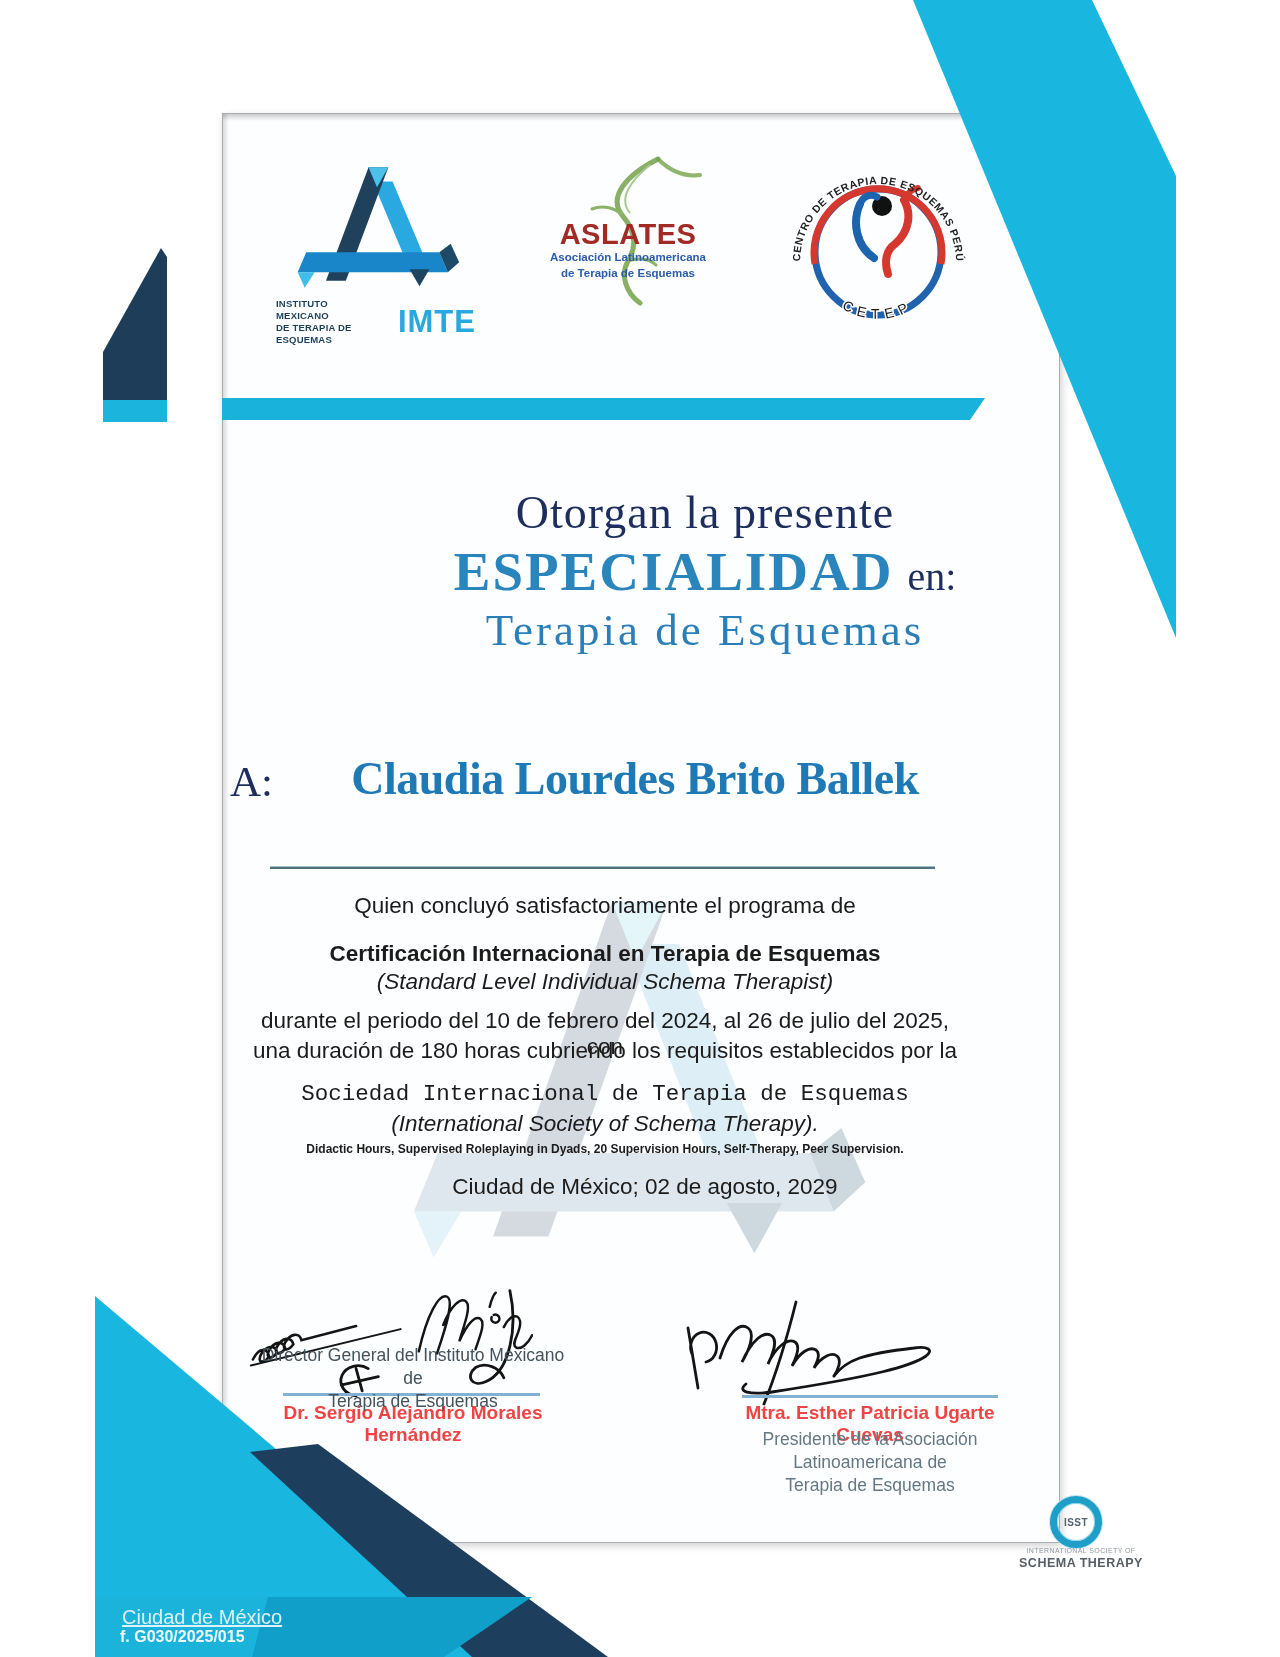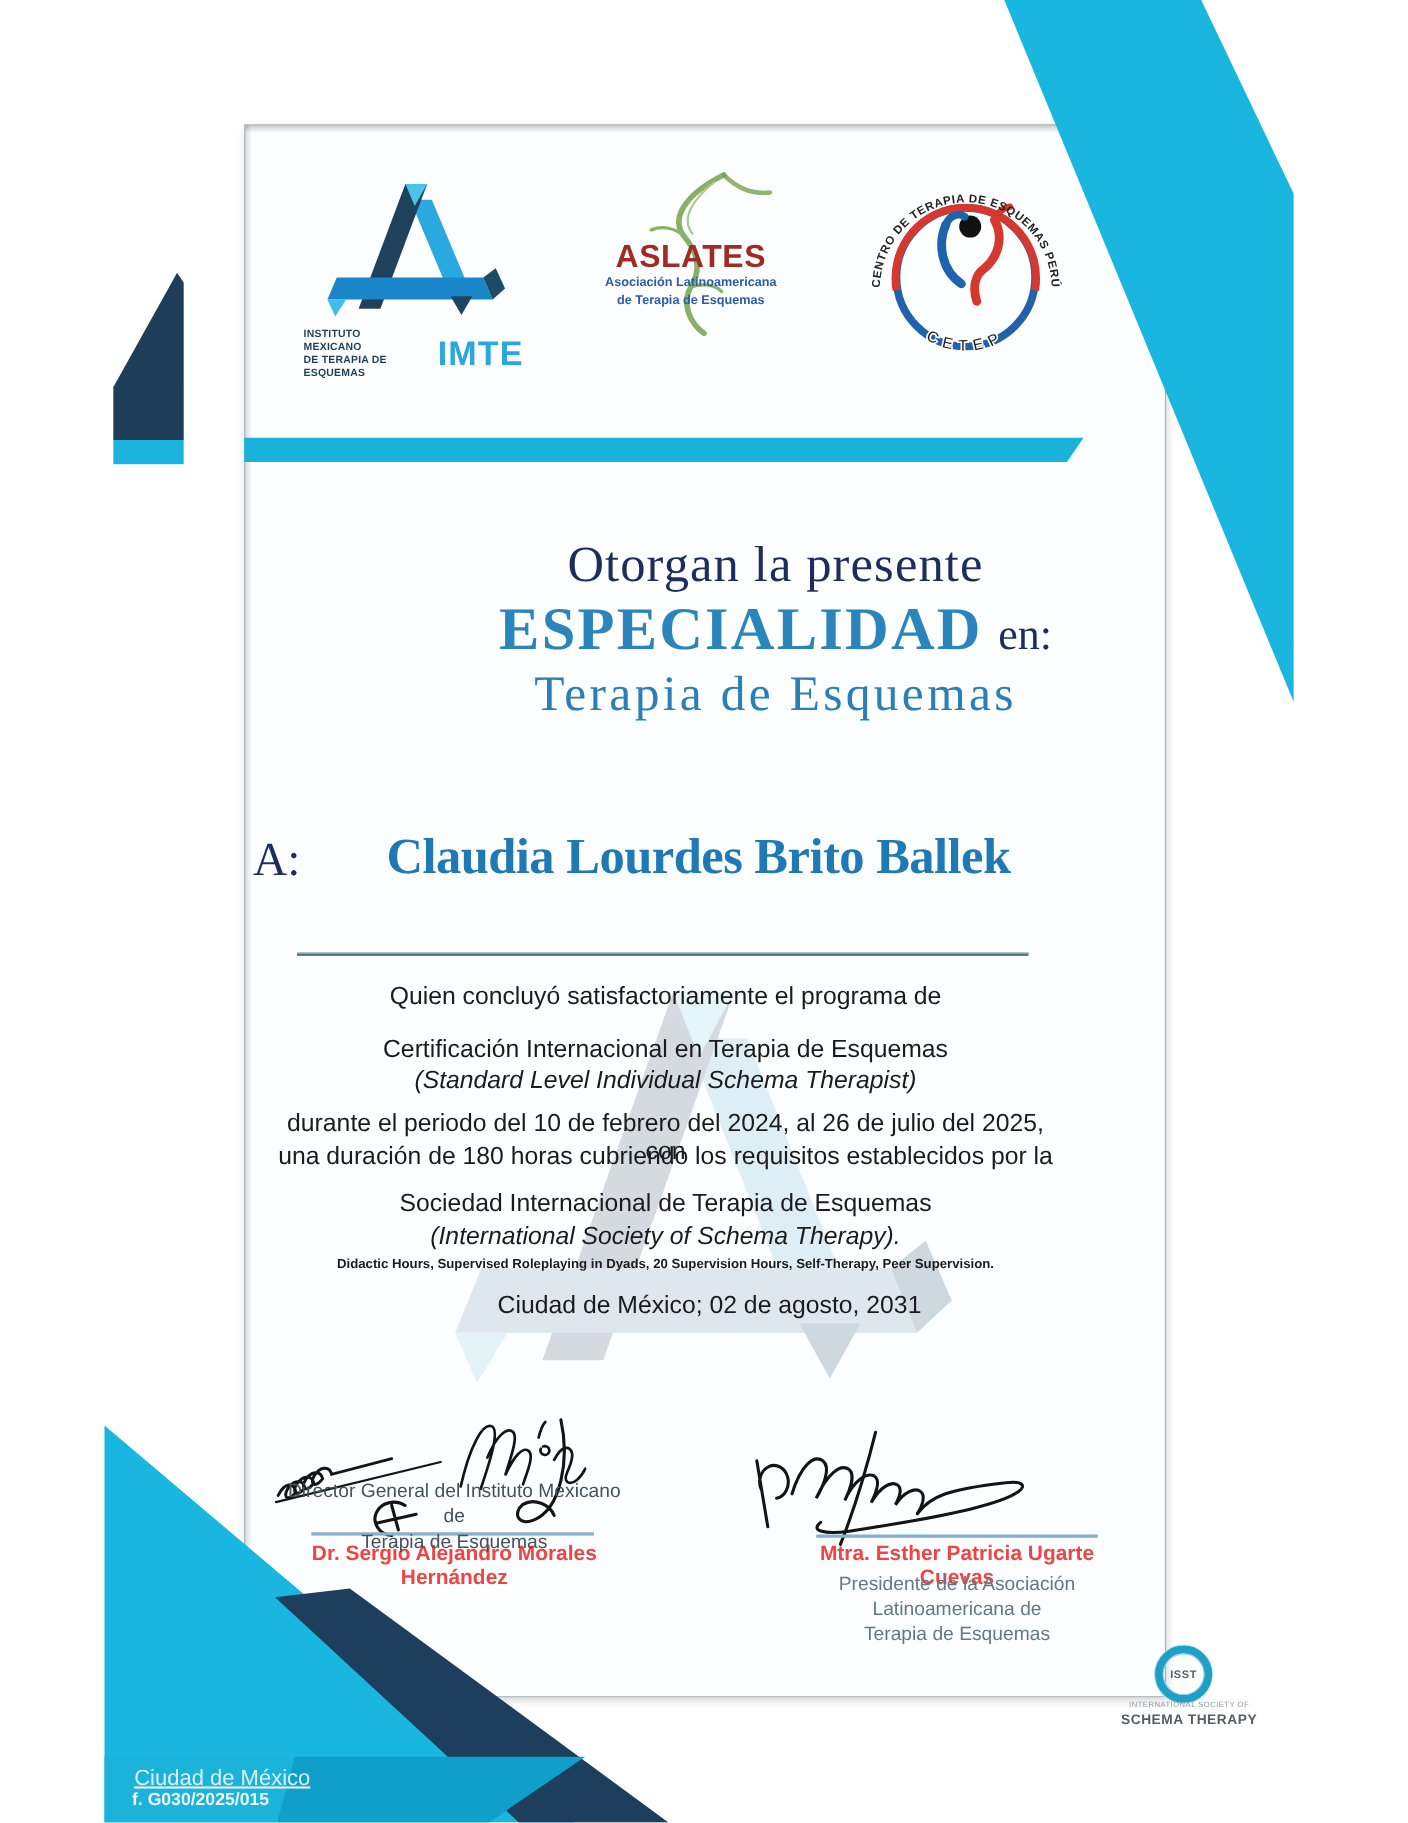--- a/index.html
+++ b/index.html
@@ -18,21 +18,21 @@
   .ctr{text-align:center;}
   .t-intro{left:380px;top:486px;width:650px;font-size:46px;color:#1d2e5e;letter-spacing:1px;}
   .t-main{left:380px;top:540px;width:650px;}
   .t-main .big{font-size:55px;font-weight:bold;color:#2a85bd;letter-spacing:2px;}
   .t-main .suf{font-size:40px;color:#1d2e5e;margin-left:10px;}
   .t-sub{left:380px;top:604px;width:650px;font-size:45px;color:#2a7fb8;letter-spacing:3px;}
   .a-label{left:230px;top:757px;font-size:43px;color:#1d2e5e;}
   .r-name{left:300px;top:752px;width:670px;font-size:46px;font-weight:bold;color:#1f79b5;letter-spacing:-0.5px;}
   .rule{left:270px;top:866px;width:665px;height:2px;background:#51707e;border-top:1px solid #9fc5ca;}
   .bl{left:245px;width:720px;font-size:22.5px;color:#1b1b1b;}
-  .bold{font-weight:normal;}
+  .bold{font-weight:bold;}
   .ital{font-style:italic;}
   .req{font-size:12px;font-weight:bold;}
   .sigline{height:3px;background:#84b0d2;}
   .signame{font-size:19px;font-weight:bold;color:#ef4444;text-align:center;}
   .sigtitle{font-size:17.5px;color:#43525b;text-align:center;line-height:1.32;}
   .faded{color:#647883;}
   .imte-cap{left:276px;top:298px;width:200px;display:flex;align-items:center;gap:22px;}
   .imte-cap .small{font-size:9.5px;font-weight:bold;color:#1c3f5a;line-height:1.25;letter-spacing:.2px;}
   .imte-cap .acr{font-size:31px;font-weight:bold;color:#29a8e0;margin-left:6px;letter-spacing:1px;line-height:1;}
   .asl-name{left:538px;top:218px;width:180px;font-size:29px;font-weight:bold;color:#a22a24;letter-spacing:.5px;}
@@ -138,24 +138,24 @@
 
     <div class="abs serif a-label">A:</div>
     <div class="abs ctr serif r-name">Claudia Lourdes Brito Ballek</div>
     <div class="abs rule"></div>
 
     <div class="abs ctr bl" style="top:893px;">Quien concluyó satisfactoriamente el programa de</div>
     <div class="abs ctr bl bold" style="top:941px;">Certificación Internacional en Terapia de Esquemas</div>
     <div class="abs ctr bl ital" style="top:969px;">(Standard Level Individual Schema Therapist)</div>
     <div class="abs ctr bl" style="top:1008px;">durante el periodo del 10 de febrero del 2024, al 26 de julio del 2025, con</div>
     <div class="abs ctr bl" style="top:1038px;">una duración de 180 horas cubriendo los requisitos establecidos por la</div>
-    <div class="abs ctr bl" style="top:1081px;">Sociedad Internacional de Terapia de Esquemas</div>
+    <div class="abs ctr bl" style="top:1081px;font-family:Liberation Mono, monospace;">Sociedad Internacional de Terapia de Esquemas</div>
     <div class="abs ctr bl ital" style="top:1111px;">(International Society of Schema Therapy).</div>
     <div class="abs ctr bl req" style="top:1142px;">Didactic Hours, Supervised Roleplaying in Dyads, 20 Supervision Hours, Self-Therapy, Peer Supervision.</div>
-    <div class="abs ctr bl" style="top:1174px;left:285px;">Ciudad de México; 02 de agosto, 2031</div>
+    <div class="abs ctr bl" style="top:1174px;left:285px;">Ciudad de México; 02 de agosto, 2029</div>
 
     <svg class="abs" style="left:248px;top:1232px;" width="285" height="172" viewBox="0 0 280 170">
       <g stroke="#141414" fill="none" stroke-linecap="round">
         <path stroke-width="2.6" d="M4,126 c6,-12 14,-12 16,-3 c-6,8 -12,6 -8,-2 c5,-9 14,-10 16,-2 c-6,8 -12,6 -8,-2 c5,-9 14,-10 16,-2 c-6,8 -12,6 -8,-2 c5,-9 14,-10 16,-2 c-6,8 -12,6 -8,-2 c5,-9 14,-10 16,-2 l54,-14"></path>
         <path stroke-width="2" d="M2,132 L150,96"></path>
         <path stroke-width="2.8" d="M106,162 a17,15 0 1 1 12,-27 m-26,16 l36,-8 m-22,-8 l6,22"></path>
         <path stroke-width="2.4" d="M168,118 C176,82 188,60 196,64 C204,68 192,102 186,120 M192,92 C200,72 210,64 215,69 C220,74 212,94 208,108 C216,90 224,82 229,86 C234,90 228,104 224,116 M238,74 c2,-8 4,-12 6,-14 m-4,24 a4,4 0 1 0 2,-2 M252,94 c6,-12 14,-14 16,-6 c2,10 -10,22 -4,26 c5,3 12,-4 16,-12"></path>
         <path stroke-width="2.8" d="M258,58 C266,94 258,138 234,148 C220,154 214,142 224,134 C234,128 248,134 252,144"></path>
       </g>
     </svg>

